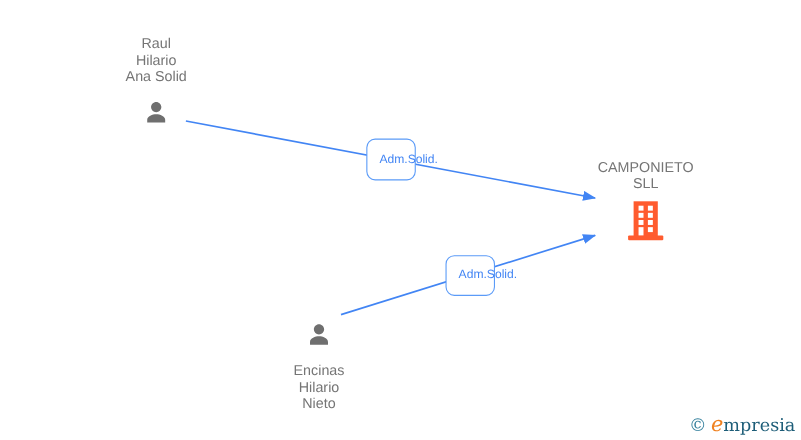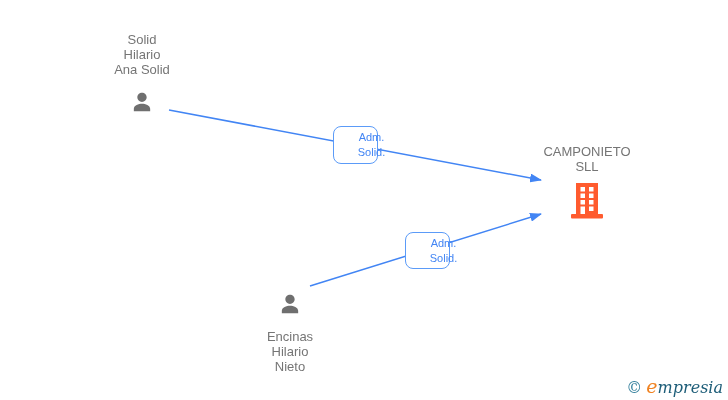--- a/index.html
+++ b/index.html
@@ -33,58 +33,58 @@
   .edge-label {
     position: absolute;
     box-sizing: border-box;
     background: #ffffff;
     border: 1.5px solid #5b9bf8;
     border-radius: 8px;
     color: #4285f4;
     font-size: 11px;
     line-height: 15px;
     display: flex;
-    flex-direction: column;
+    flex-direction: row;
     align-items: center;
     justify-content: center;
     text-align: left;
     padding-left: 32px;
   }
   .edge-label-1 { left: 333px; top: 126px; width: 45px; height: 38px; }
   .edge-label-2 { left: 405px; top: 232px; width: 45px; height: 37px; }
   .brand {
     position: absolute;
     right: 5px;
     bottom: 3px;
     font-family: "DejaVu Serif", serif;
     font-size: 16px;
     white-space: nowrap;
   }
   .brand .c-sym  { color: #35809d; font-style: normal; margin-right: 4px; }
   .brand .e-lt   { color: #f08221; font-style: italic; font-size: 19px; }
-  .brand .b-rest { color: #1d5d78; font-style: italic; }
+  .brand .b-rest { color: #1d5d78; }
 </style>
 </head>
 <body>
 
 <div class="stage">
 
   <svg class="edges-layer" width="728" height="400" viewBox="0 0 728 400" xmlns="http://www.w3.org/2000/svg">
     <defs>
       <marker id="arrowhead" markerUnits="userSpaceOnUse" markerWidth="12" markerHeight="9" refX="11" refY="4.5" orient="auto">
         <path d="M0,0 L12,4.5 L0,9 Z" fill="#4285f4"></path>
       </marker>
     </defs>
     <line x1="169" y1="110" x2="541" y2="180" stroke="#4285f4" stroke-width="1.5" marker-end="url(#arrowhead)"></line>
     <line x1="310" y1="286" x2="541" y2="214" stroke="#4285f4" stroke-width="1.5" marker-end="url(#arrowhead)"></line>
   </svg>
 
   <div class="node node-person-top">
     <div class="name-block">
-      <div>Solid</div>
+      <div>Raul</div>
       <div>Hilario</div>
       <div>Ana Solid</div>
     </div>
     <span class="icon-wrap">
       <svg width="28" height="28" viewBox="0 0 24 24" xmlns="http://www.w3.org/2000/svg">
         <path fill="#6f6f6f" d="M12 12c2.21 0 4-1.79 4-4s-1.79-4-4-4-4 1.79-4 4 1.79 4 4 4zm0 1.5c-2.9 0-7 1.46-7 4.36V20h14v-2.14c0-2.9-4.1-4.36-7-4.36z"></path>
       </svg>
     </span>
   </div>
 

